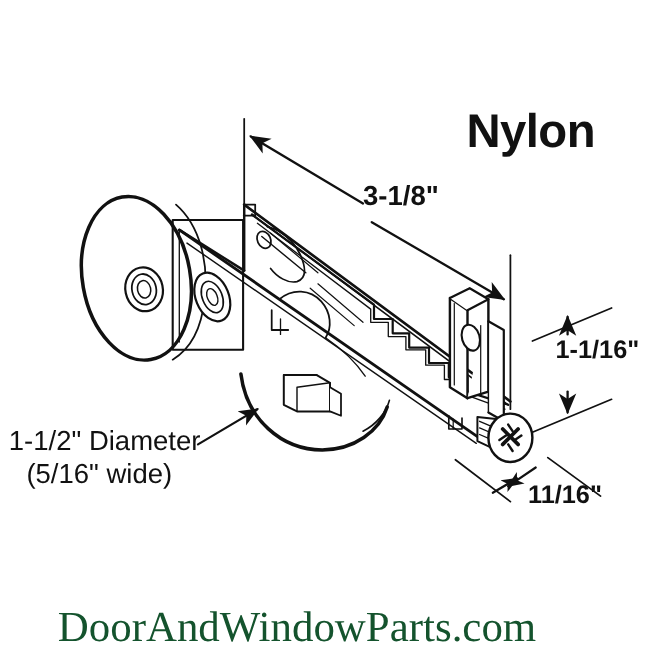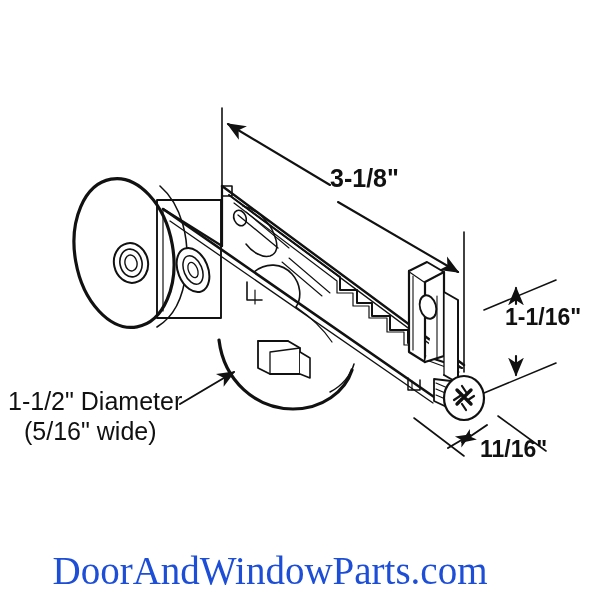--- a/index.html
+++ b/index.html
@@ -65,21 +65,21 @@
     font-size: 25px;
   }
   #watermark {
     position: absolute;
     left: 0;
     top: 548px;
     width: 540px;
     text-align: center;
     font-family: "Liberation Serif", serif;
     font-size: 39px;
-    color: #1d4ed8;
+    color: #14532d;
     letter-spacing: 0px;
     white-space: nowrap;
   }
 </style>
 </head>
 <body>
 
 <div id="page">
 
   <svg id="drawing" viewBox="0 0 600 600">
@@ -231,20 +231,21 @@
         <path d="M448,448 L470,435" marker-end="url(#arrowHeadSm)" stroke-width="2.0"></path>
       </g>
 
       <g>
         <path d="M180,404 L234,372" marker-end="url(#arrowHead)" stroke-width="2.0"></path>
       </g>
 
     </g>
   </svg>
 
+  <div class="lbl" id="nylon-label">Nylon</div>
 
   <div class="lbl" id="len-label">3-1/8"</div>
 
   <div class="lbl" id="height-label">1-1/16"</div>
 
   <div class="lbl" id="depth-label">11/16"</div>
 
   <div class="lbl" id="dia-label">1-1/2" Diameter</div>
 
   <div class="lbl" id="wide-label">(5/16" wide)</div>

